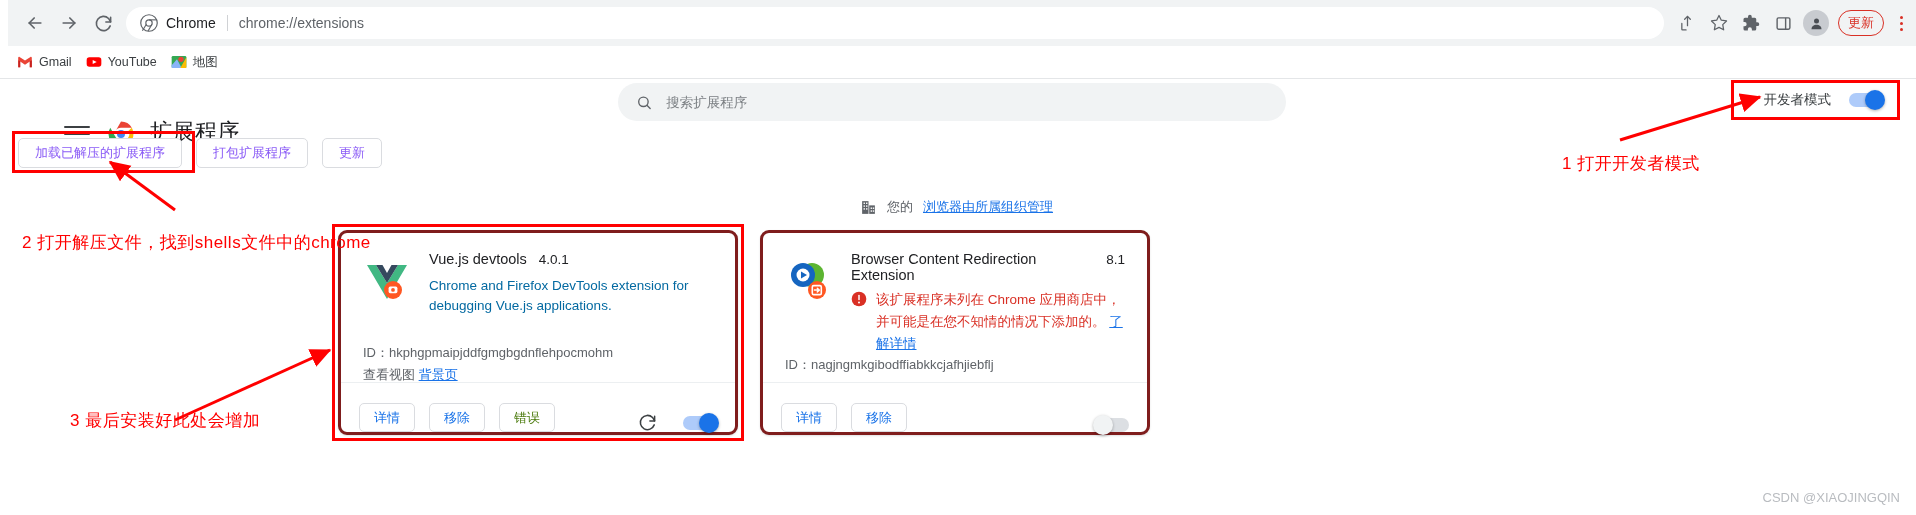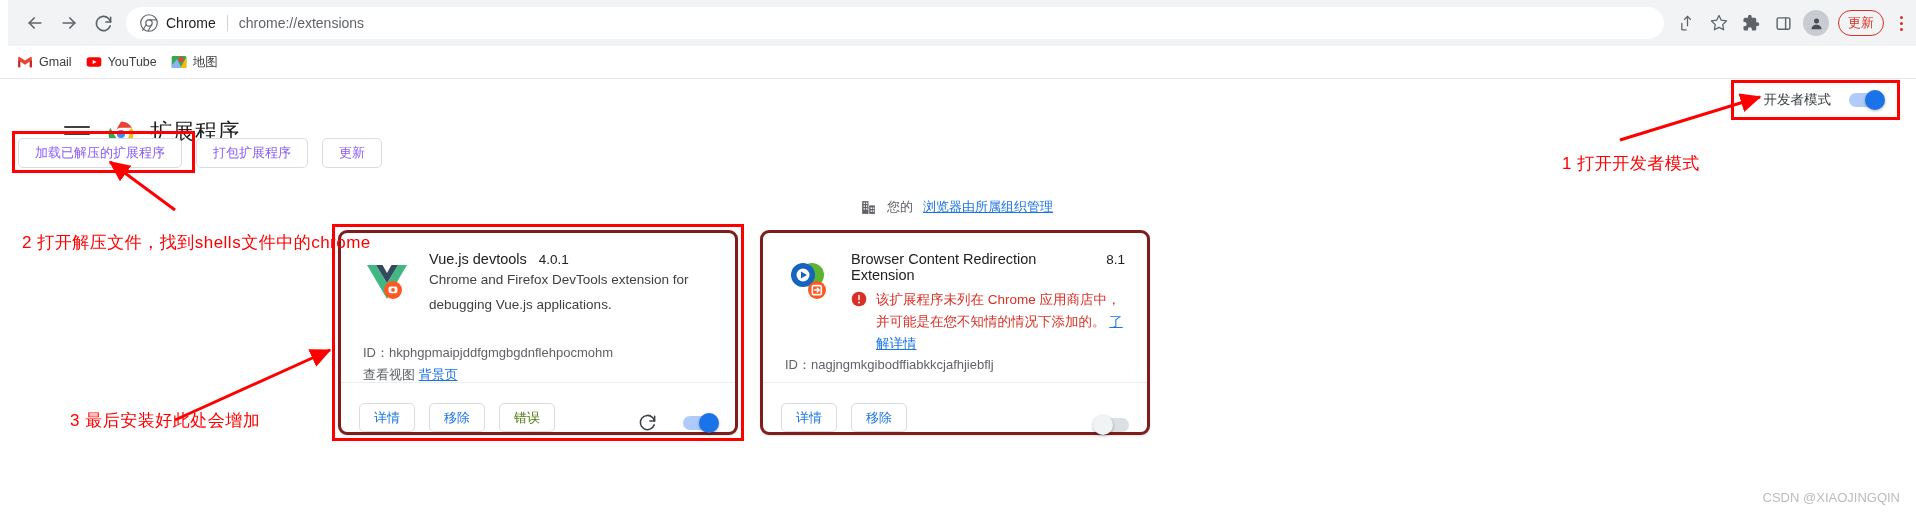--- a/index.html
+++ b/index.html
@@ -154,21 +154,21 @@
   #card-vue { left: 338px; top: 230px; width: 400px; height: 205px; }
   #card-bcre { left: 760px; top: 230px; width: 390px; height: 205px; }
 
   .card-body { position: relative; padding: 18px 22px 0 22px; height: 155px; }
   .card-top { display: flex; gap: 18px; }
   .ext-icon-wrap { position: relative; width: 48px; height: 48px; flex:0 0 auto; margin-top: 6px;}
   .ext-name-row { display: flex; align-items: baseline; gap: 12px; }
   .ext-name { font-size: 14.5px; color: #202124; }
   .ext-version { font-size: 13.5px; color: #202124; }
   .ext-desc {
-    font-size: 13.5px; color: #404040; line-height: 25px; 
+    font-size: 13.5px; color: #0369a1; line-height: 20px; margin-top: 9px;
     max-width: 280px;
   }
   .warn-row {
     display: flex; gap: 9px; margin-top: 6px; max-width: 300px;
   }
   .warn-ico { flex: 0 0 auto; margin-top: 2px; }
   .warn-text { font-size: 13.5px; color: #d93025; line-height: 22px; }
   .warn-link { color: #1a73e8; text-decoration: underline; }
   .ext-id {
     position: absolute; left: 22px; bottom: 26px;
@@ -337,20 +337,27 @@
       <circle cx="12" cy="12" r="11.5" fill="#ffffff"></circle>
       <path d="M12 0.5A11.5 11.5 0 0 1 22 6.3H12a5.7 5.7 0 0 0-5 3z" fill="#ea4335"></path>
       <path d="M22 6.3a11.5 11.5 0 0 1-8 17l5-8.6a5.7 5.7 0 0 0-.1-5.7z" fill="#fbbc05"></path>
       <path d="M14 23.3A11.5 11.5 0 0 1 2.1 6.3l5 8.6a5.7 5.7 0 0 0 4.9 2.8z" fill="#34a853"></path>
       <circle cx="12" cy="12" r="4.7" fill="#ffffff"></circle>
       <circle cx="12" cy="12" r="3.7" fill="#4285f4"></circle>
     </svg>
     <span class="header-title">扩展程序</span>
   </div>
 
+  <div class="search-wrap">
+    <svg class="mag" width="17" height="17" viewBox="0 0 24 24" fill="none" stroke="currentColor" stroke-width="2" stroke-linecap="round">
+        <circle cx="11" cy="11" r="7"></circle>
+        <line x1="16.5" y1="16.5" x2="21" y2="21"></line>
+      </svg>
+    <input class="search-input" type="text" placeholder="搜索扩展程序" style="">
+  </div>
 
   <div class="devmode-box">
     <span class="devmode-label">开发者模式</span>
     <div class="switch">
         <div class="knob"></div>
       </div>
   </div>
 
   <div class="btn-row">
     <button class="chip-btn">加载已解压的扩展程序</button>

